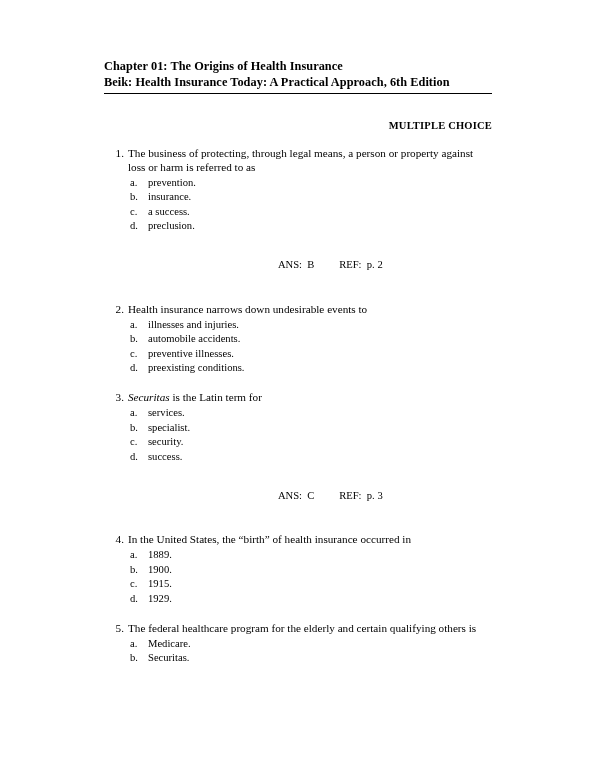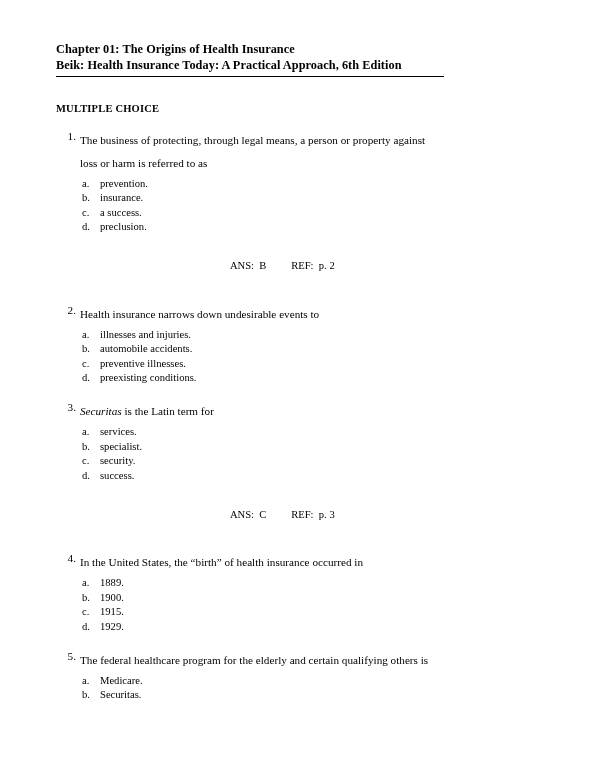--- a/index.html
+++ b/index.html
@@ -13,21 +13,22 @@
     font-family: "Liberation Serif", serif;
     color: #000000;
     overflow: hidden;
   }
   .page {
     position: relative;
     width: 500px;
     height: 776px;
     background: #ffffff;
     box-sizing: border-box;
-    padding: 42px 56px 0 56px;
+    padding: 59px 56px 0 56px;
+    margin-left: 48px;
   }
   .doc-header {
     margin: 0 0 0 0;
   }
   .header-line {
     font-weight: bold;
     font-size: 12.3px;
     line-height: 15.5px;
     letter-spacing: 0.05px;
   }
@@ -36,38 +37,39 @@
     border-top: 1.2px solid #000;
     margin: 3px 0 0 0;
     width: 100%;
   }
   .section-title {
     font-weight: bold;
     font-size: 10.5px;
     margin-top: 26px;
     margin-bottom: 0;
     letter-spacing: 0.2px;
+    text-align: right;
   }
   .question {
     margin-top: 15px;
     position: relative;
     padding-left: 24px;
   }
   .q-num {
     position: absolute;
     left: 4px;
     top: 0;
     width: 16px;
     text-align: right;
     font-size: 11.2px;
     line-height: 14.5px;
   }
   .q-text {
     font-size: 11.2px;
-    line-height: 23px;
+    line-height: 14px;
     margin: 0;
   }
   .q-text em {
     font-style: italic;
   }
   .choices {
     margin: 2px 0 0 0;
     padding: 0;
     list-style: none;
   }

